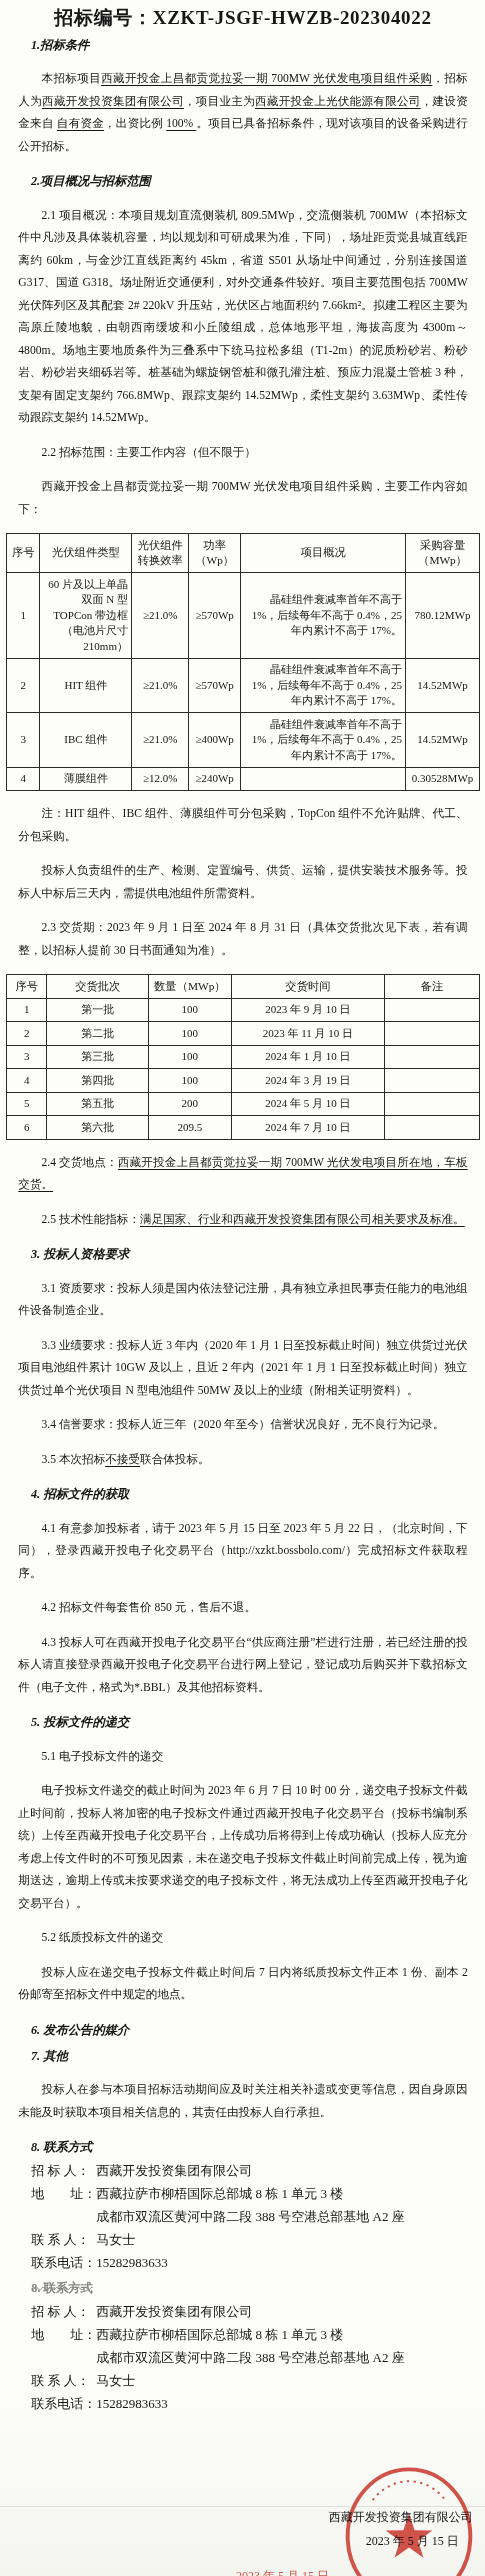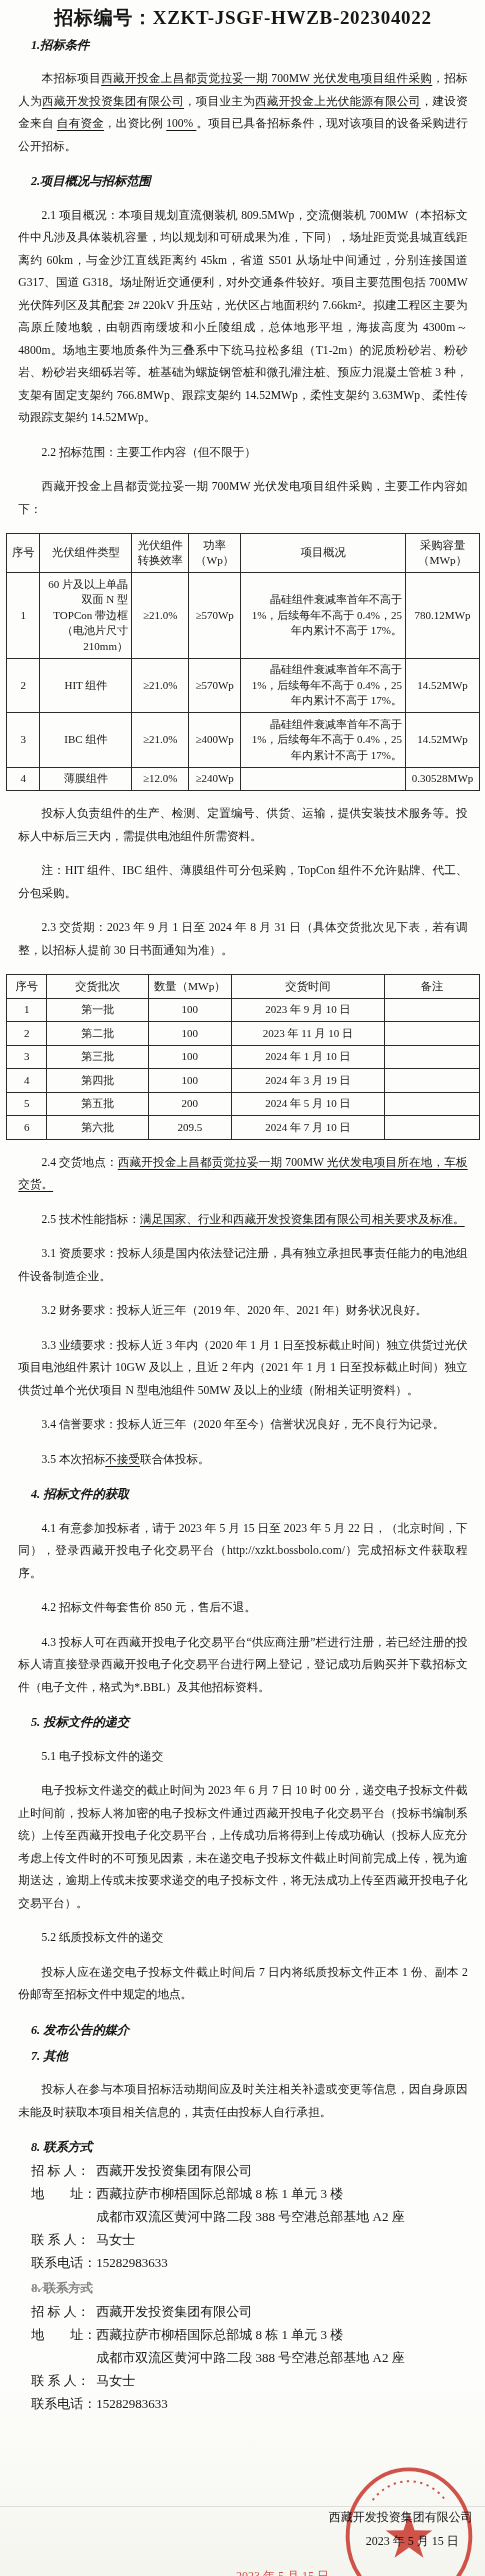--- a/index.html
+++ b/index.html
@@ -135,22 +135,22 @@
         <td>4</td>
         <td>薄膜组件</td>
         <td>≥12.0%</td>
         <td>≥240Wp</td>
         <td class="left"></td>
         <td>0.30528MWp</td>
       </tr>
     </tbody>
       </table>
 
+    <p class="body ind">注：HIT 组件、IBC 组件、薄膜组件可分包采购，TopCon 组件不允许贴牌、代工、分包采购。</p>
     <p class="body ind">投标人负责组件的生产、检测、定置编号、供货、运输，提供安装技术服务等。投标人中标后三天内，需提供电池组件所需资料。</p>
-    <p class="body ind">注：HIT 组件、IBC 组件、薄膜组件可分包采购，TopCon 组件不允许贴牌、代工、分包采购。</p>
     <p class="body ind">2.3 交货期：2023 年 9 月 1 日至 2024 年 8 月 31 日（具体交货批次见下表，若有调整，以招标人提前 30 日书面通知为准）。</p>
 
     <table>
       <colgroup>
         <col style="width:8.5%">
           <col style="width:21.5%">
           <col style="width:17.5%">
         <col style="width:32.5%">
           <col style="width:20%">
       </colgroup>
@@ -203,22 +203,22 @@
         <td>209.5</td>
         <td>2024 年 7 月 10 日</td>
         <td></td>
       </tr>
     </tbody>
       </table>
 
     <p class="body ind"><span>2.4 交货地点：</span><span class="u">西藏开投金上昌都贡觉拉妥一期 700MW 光伏发电项目所在地，车板交货。</span></p>
     <p class="body ind"><span>2.5 技术性能指标：</span><span class="u">满足国家、行业和西藏开发投资集团有限公司相关要求及标准。</span></p>
 
+    <div class="h">3.  投标人资格要求</div>
     <p class="body ind">3.1 资质要求：投标人须是国内依法登记注册，具有独立承担民事责任能力的电池组件设备制造企业。</p>
-    <p class="body ind">3.2 财务要求：投标人近三年（2019 年、2020 年、2021 年）财务状况良好。</p>
     <p class="body ind">3.3 业绩要求：投标人近 3 年内（2020 年 1 月 1 日至投标截止时间）独立供货过光伏项目电池组件累计 10GW 及以上，且近 2 年内（2021 年 1 月 1 日至投标截止时间）独立供货过单个光伏项目 N 型电池组件 50MW 及以上的业绩（附相关证明资料）。</p>
     <p class="body ind">3.4 信誉要求：投标人近三年（2020 年至今）信誉状况良好，无不良行为记录。</p>
     <p class="body ind"><span>3.5 本次招标</span><span class="u">不接受</span><span>联合体投标。</span></p>
 
     <div class="h">4.  招标文件的获取</div>
     <p class="body ind">4.1 有意参加投标者，请于 2023 年 5 月 15 日至 2023 年 5 月 22 日，（北京时间，下同），登录西藏开投电子化交易平台（http://xzkt.bossbolo.com/）完成招标文件获取程序。</p>
     <p class="body ind">4.2 招标文件每套售价 850 元，售后不退。</p>
     <p class="body ind">4.3 投标人可在西藏开投电子化交易平台“供应商注册”栏进行注册，若已经注册的投标人请直接登录西藏开投电子化交易平台进行网上登记，登记成功后购买并下载招标文件（电子文件，格式为*.BBL）及其他招标资料。</p>
 
     <div class="h">5.  投标文件的递交</div>

